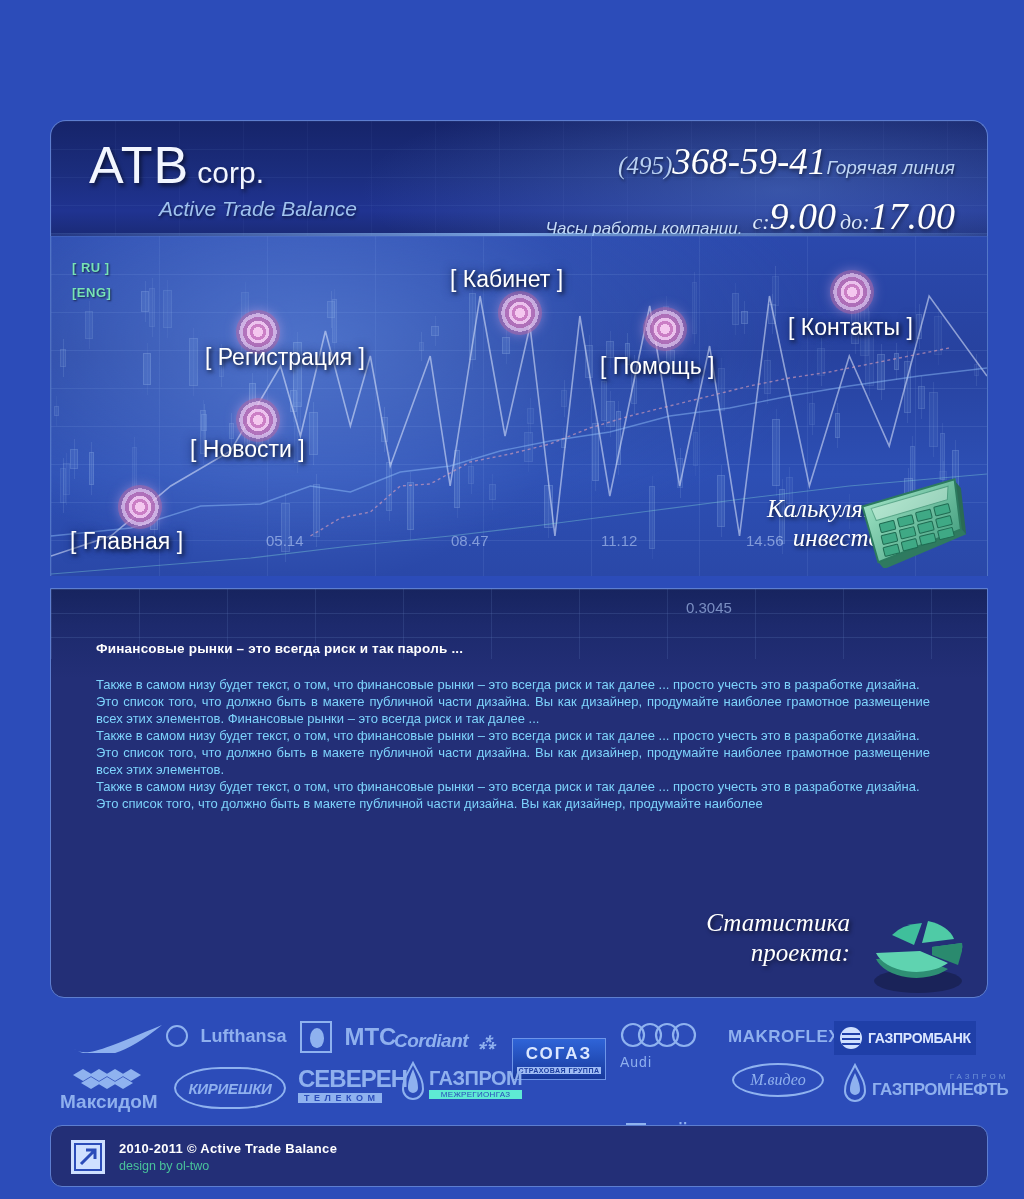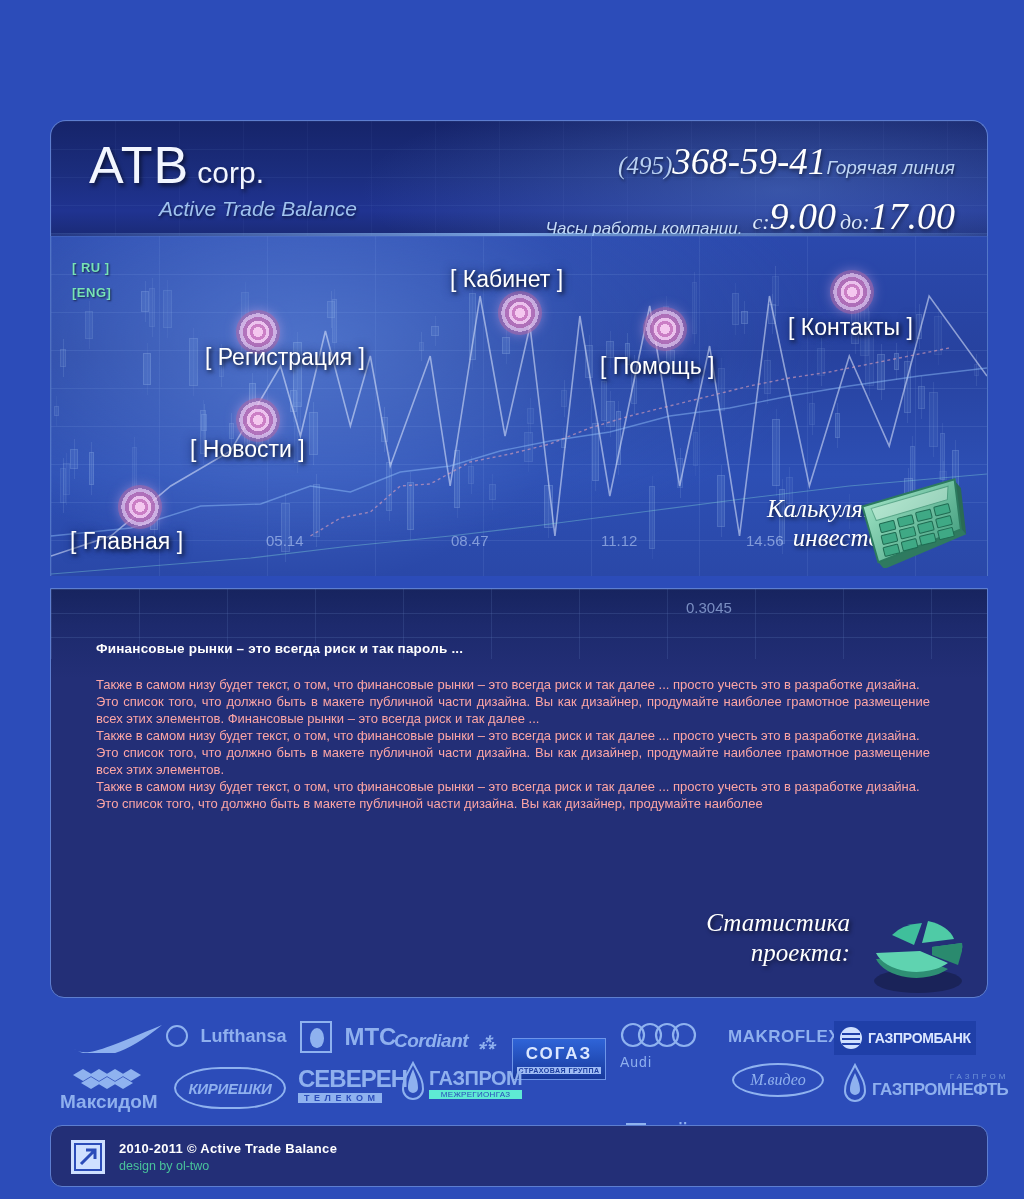--- a/index.html
+++ b/index.html
@@ -122,21 +122,21 @@
     overflow:hidden;
   }
   .content-top-chart{ position:absolute; left:0; right:0; top:0; height:70px; opacity:.55;
     background-image:
       linear-gradient(rgba(150,190,250,.25) 1px, transparent 1px),
       linear-gradient(90deg, rgba(150,190,250,.22) 1px, transparent 1px);
     background-size:100% 24px, 88px 100%; }
   .ctick{ position:absolute; color:rgba(185,210,255,.6); font-size:15px; }
   .c-head{ position:absolute; left:96px; top:641px; font-size:13.5px; font-weight:bold; color:#ffffff;
     letter-spacing:.2px; }
-  .c-body{ position:absolute; left:96px; top:676px; width:834px; color:#fca5a5; font-size:13px;
+  .c-body{ position:absolute; left:96px; top:676px; width:834px; color:#7dd3fc; font-size:13px;
     line-height:17px; text-align:justify; }
   .c-body p{ margin:0; }
 
   .stat-title{ position:absolute; left:700px; top:908px; width:150px; text-align:right;
     font-family:"Liberation Serif", serif; font-style:italic; font-size:25px; color:#ffffff; line-height:1.2;
     text-shadow:2px 2px 4px rgba(0,0,0,.6); cursor:pointer; }
   .stat-img{ position:absolute; left:862px; top:905px; width:120px; height:90px; }
 
   
   .partners{ position:absolute; left:50px; top:1005px; width:938px; height:118px; }

